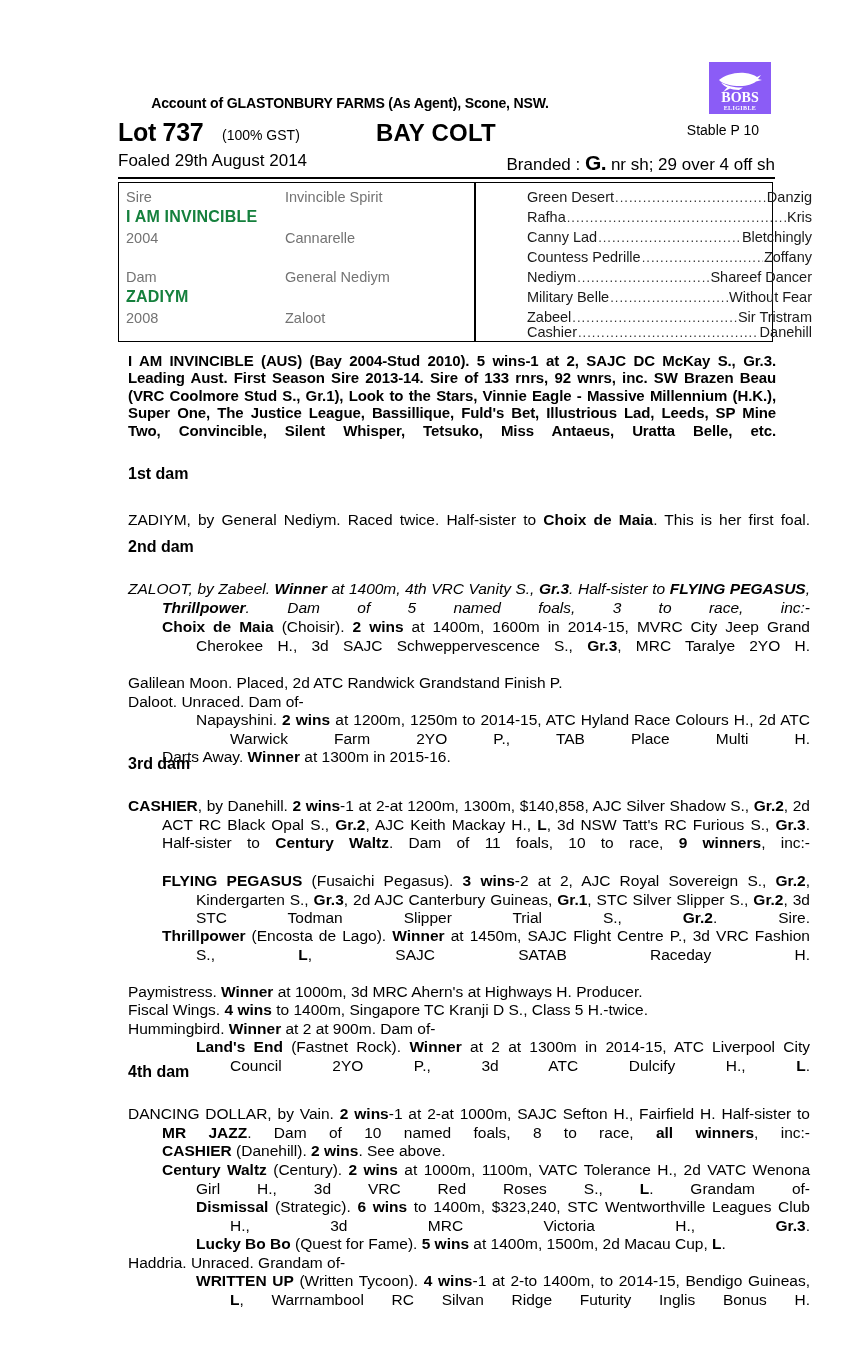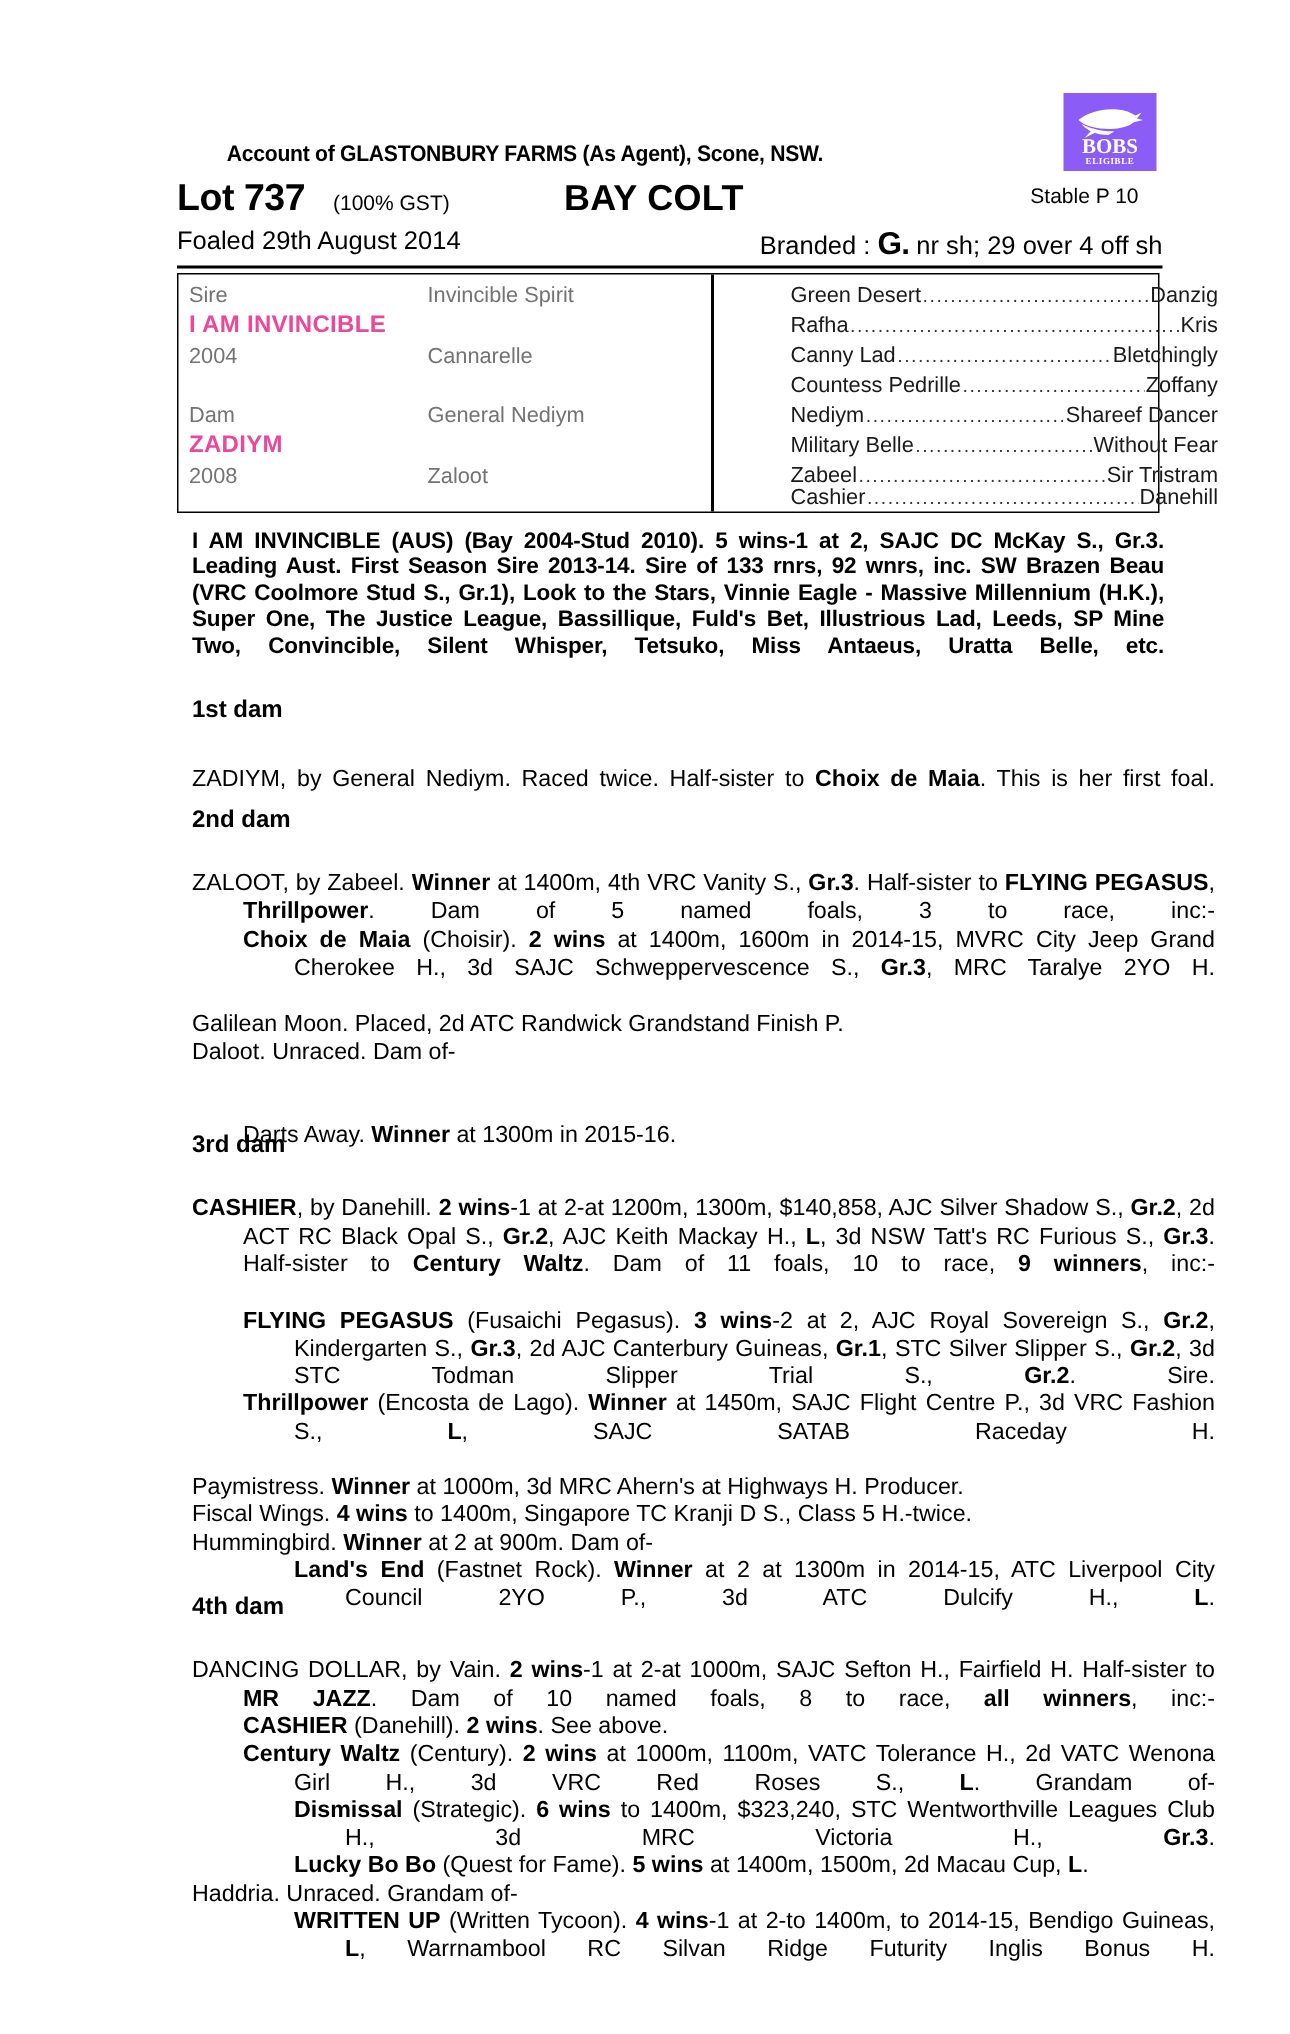--- a/index.html
+++ b/index.html
@@ -128,21 +128,21 @@
   .pc-line {
     position: absolute;
     left: 0;
     font-size: 14.5px;
     white-space: nowrap;
     color: #737373;
   }
   .pc-line.bold {
     font-weight: bold;
     font-size: 16px;
-    color: #ec4899;
+    color: #15803d;
     letter-spacing: 0.2px;
   }
   .gp-row {
     position: absolute;
     left: 0;
     width: 285px;
     font-size: 14.5px;
     color: #1a1a1a;
     display: flex;
     align-items: baseline;
@@ -292,24 +292,25 @@
         </div>
     </div>
   </div>
 
   <div class="sire-para">I AM INVINCIBLE (AUS) (Bay 2004-Stud 2010). 5 wins-1 at 2, SAJC DC McKay S., Gr.3. Leading Aust. First Season Sire 2013-14. Sire of 133 rnrs, 92 wnrs, inc. SW Brazen Beau (VRC Coolmore Stud S., Gr.1), Look to the Stars, Vinnie Eagle - Massive Millennium (H.K.), Super One, The Justice League, Bassillique, Fuld's Bet, Illustrious Lad, Leeds, SP Mine Two, Convincible, Silent Whisper, Tetsuko, Miss Antaeus, Uratta Belle, etc.</div>
 
   <div class="dam-head" style="top:465px">1st dam</div>
   <div class="blk ind1" style="left:128px; top:487px; width:648px;">ZADIYM, by General Nediym. Raced twice. Half-sister to <b>Choix de Maia</b>. This is her first foal.</div>
 
   <div class="dam-head" style="top:538px">2nd dam</div>
-  <div class="blk ind1" style="left:128px; top:556px; width:648px;">ZALOOT, by Zabeel. <b>Winner</b> at 1400m, 4th VRC Vanity S., <b>Gr.3</b>. Half-sister to <b>FLYING PEGASUS</b>, <b>Thrillpower</b>. Dam of 5 named foals, 3 to race, inc:-</div>
+  <div class="blk ind1" style="left:128px; top:556px; width:648px;font-style:italic;">ZALOOT, by Zabeel. <b>Winner</b> at 1400m, 4th VRC Vanity S., <b>Gr.3</b>. Half-sister to <b>FLYING PEGASUS</b>, <b>Thrillpower</b>. Dam of 5 named foals, 3 to race, inc:-</div>
   <div class="blk ind2" style="left:162px; top:594px; width:614px;"><b>Choix de Maia</b> (Choisir). <b>2 wins</b> at 1400m, 1600m in 2014-15, MVRC City Jeep Grand Cherokee H., 3d SAJC Schweppervescence S., <b>Gr.3</b>, MRC Taralye 2YO H.</div>
   <div class="blk nojust" style="left:128px; top:650px; width:648px;">Galilean Moon. Placed, 2d ATC Randwick Grandstand Finish P.</div>
   <div class="blk nojust" style="left:128px; top:669px; width:648px;">Daloot. Unraced. Dam of-</div>
+  <div class="blk ind2" style="left:196px; top:687px; width:580px;">Napayshini. <b>2 wins</b> at 1200m, 1250m to 2014-15, ATC Hyland Race Colours H., 2d ATC Warwick Farm 2YO P., TAB Place Multi H.</div>
   <div class="blk nojust" style="left:162px; top:724px; width:614px;">Darts Away. <b>Winner</b> at 1300m in 2015-16.</div>
 
   <div class="dam-head" style="top:755px">3rd dam</div>
   <div class="blk ind1" style="left:128px; top:773px; width:648px;"><b>CASHIER</b>, by Danehill. <b>2 wins</b>-1 at 2-at 1200m, 1300m, $140,858, AJC Silver Shadow S., <b>Gr.2</b>, 2d ACT RC Black Opal S., <b>Gr.2</b>, AJC Keith Mackay H., <b>L</b>, 3d NSW Tatt's RC Furious S., <b>Gr.3</b>. Half-sister to <b>Century Waltz</b>. Dam of 11 foals, 10 to race, <b>9 winners</b>, inc:-</div>
   <div class="blk ind2" style="left:162px; top:848px; width:614px;"><b>FLYING PEGASUS</b> (Fusaichi Pegasus). <b>3 wins</b>-2 at 2, AJC Royal Sovereign S., <b>Gr.2</b>, Kindergarten S., <b>Gr.3</b>, 2d AJC Canterbury Guineas, <b>Gr.1</b>, STC Silver Slipper S., <b>Gr.2</b>, 3d STC Todman Slipper Trial S., <b>Gr.2</b>. Sire.</div>
   <div class="blk ind2" style="left:162px; top:903px; width:614px;"><b>Thrillpower</b> (Encosta de Lago). <b>Winner</b> at 1450m, SAJC Flight Centre P., 3d VRC Fashion S., <b>L</b>, SAJC SATAB Raceday H.</div>
   <div class="blk nojust" style="left:128px; top:959px; width:648px;">Paymistress. <b>Winner</b> at 1000m, 3d MRC Ahern's at Highways H. Producer.</div>
   <div class="blk nojust" style="left:128px; top:977px; width:648px;">Fiscal Wings. <b>4 wins</b> to 1400m, Singapore TC Kranji D S., Class 5 H.-twice.</div>
   <div class="blk nojust" style="left:128px; top:996px; width:648px;">Hummingbird. <b>Winner</b> at 2 at 900m. Dam of-</div>
   <div class="blk ind2" style="left:196px; top:1014px; width:580px;"><b>Land's End</b> (Fastnet Rock). <b>Winner</b> at 2 at 1300m in 2014-15, ATC Liverpool City Council 2YO P., 3d ATC Dulcify H., <b>L</b>.</div>

